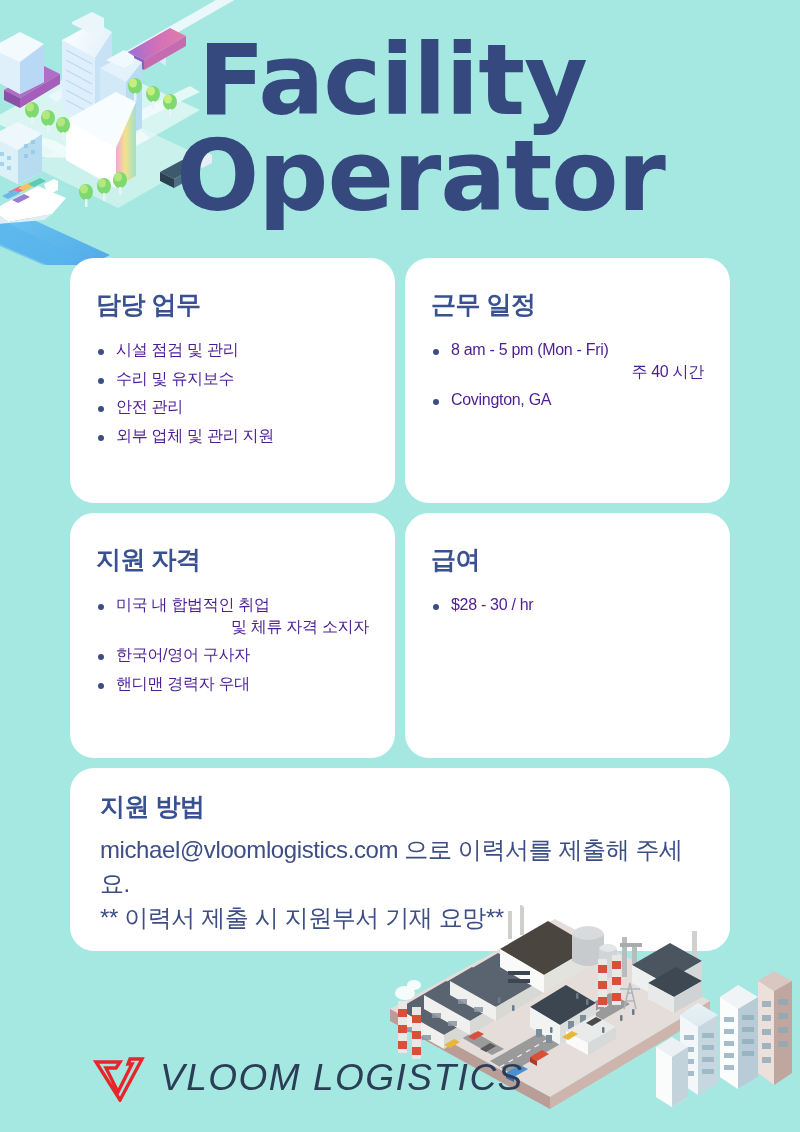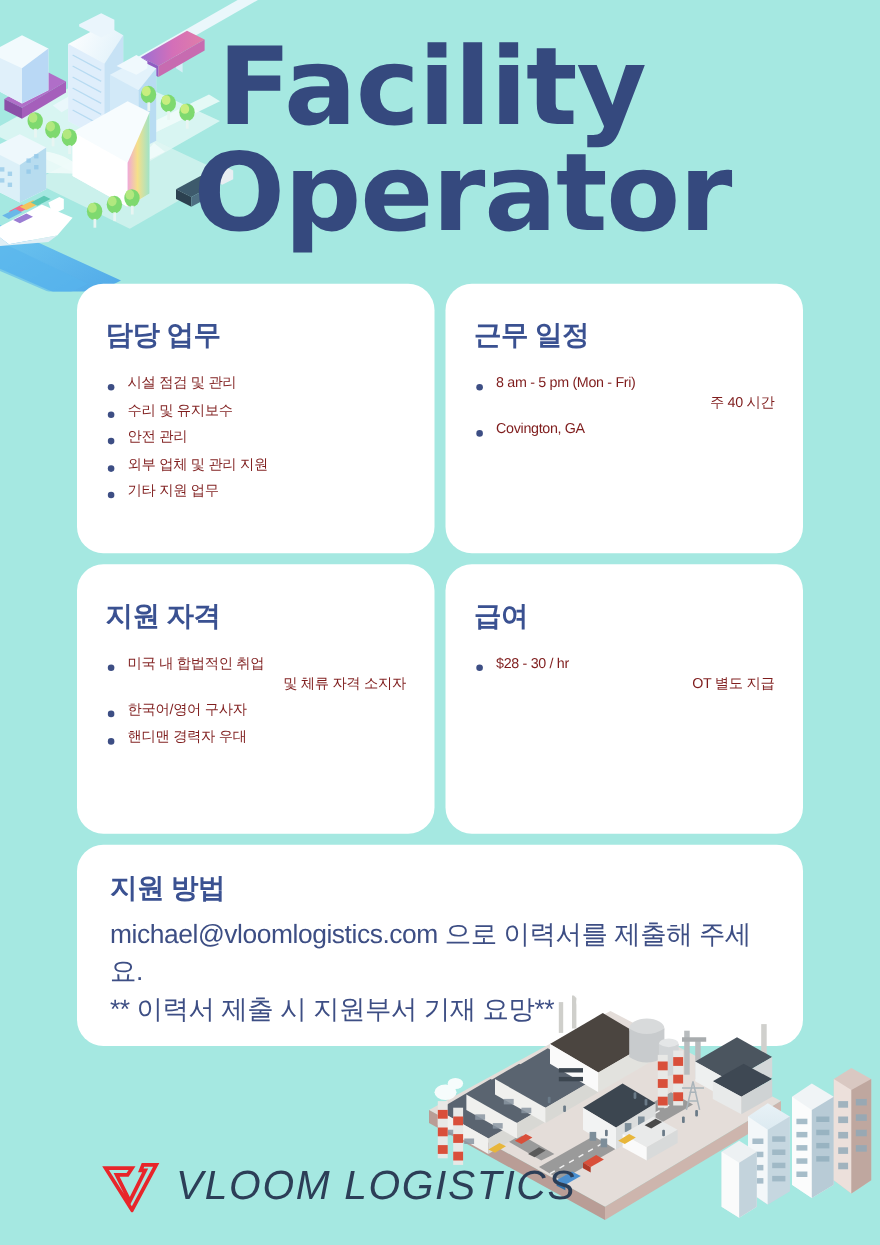--- a/index.html
+++ b/index.html
@@ -83,22 +83,22 @@
     color: #3a5191;
     font-weight: bold;
     font-size: 25px;
     letter-spacing: -0.5px;
     margin-bottom: 18px;
   }
   .card.wide .card-title { margin-bottom: 10px; }
 
   ul.bullets {
     list-style: none;
-    color: #7f1d1d;
-    font-size: 13px;
+    color: #4c1d95;
+    font-size: 16px;
     line-height: 1.35;
   }
   ul.bullets li {
     position: relative;
     padding-left: 20px;
     margin-bottom: 7px;
     letter-spacing: -0.3px;
   }
   ul.bullets li::before {
     content: "";
@@ -300,21 +300,20 @@
 
     <div class="row">
 
       <div class="card">
         <div class="card-title">담당 업무</div>
         <ul class="bullets">
           <li><span>시설 점검 및 관리</span></li>
           <li><span>수리 및 유지보수</span></li>
           <li><span>안전 관리</span></li>
           <li><span>외부 업체 및 관리 지원</span></li>
-          <li><span>기타 지원 업무</span></li>
         </ul>
       </div>
 
       <div class="card">
         <div class="card-title">근무 일정</div>
         <ul class="bullets">
           <li>
             <span>8 am - 5 pm (Mon - Fri)</span>
             <span class="sub">주 40 시간</span>
           </li>
@@ -336,21 +335,20 @@
           <li><span>한국어/영어 구사자</span></li>
           <li><span>핸디맨 경력자 우대</span></li>
         </ul>
       </div>
 
       <div class="card">
         <div class="card-title">급여</div>
         <ul class="bullets">
           <li>
             <span>$28 - 30 / hr</span>
-            <span class="sub">OT 별도 지급</span>
           </li>
         </ul>
       </div>
 
     </div>
 
     <div class="row">
       <div class="card wide">
         <div class="card-title">지원 방법</div>
         <div class="apply-line">michael@vloomlogistics.com 으로 이력서를 제출해 주세요.</div>

